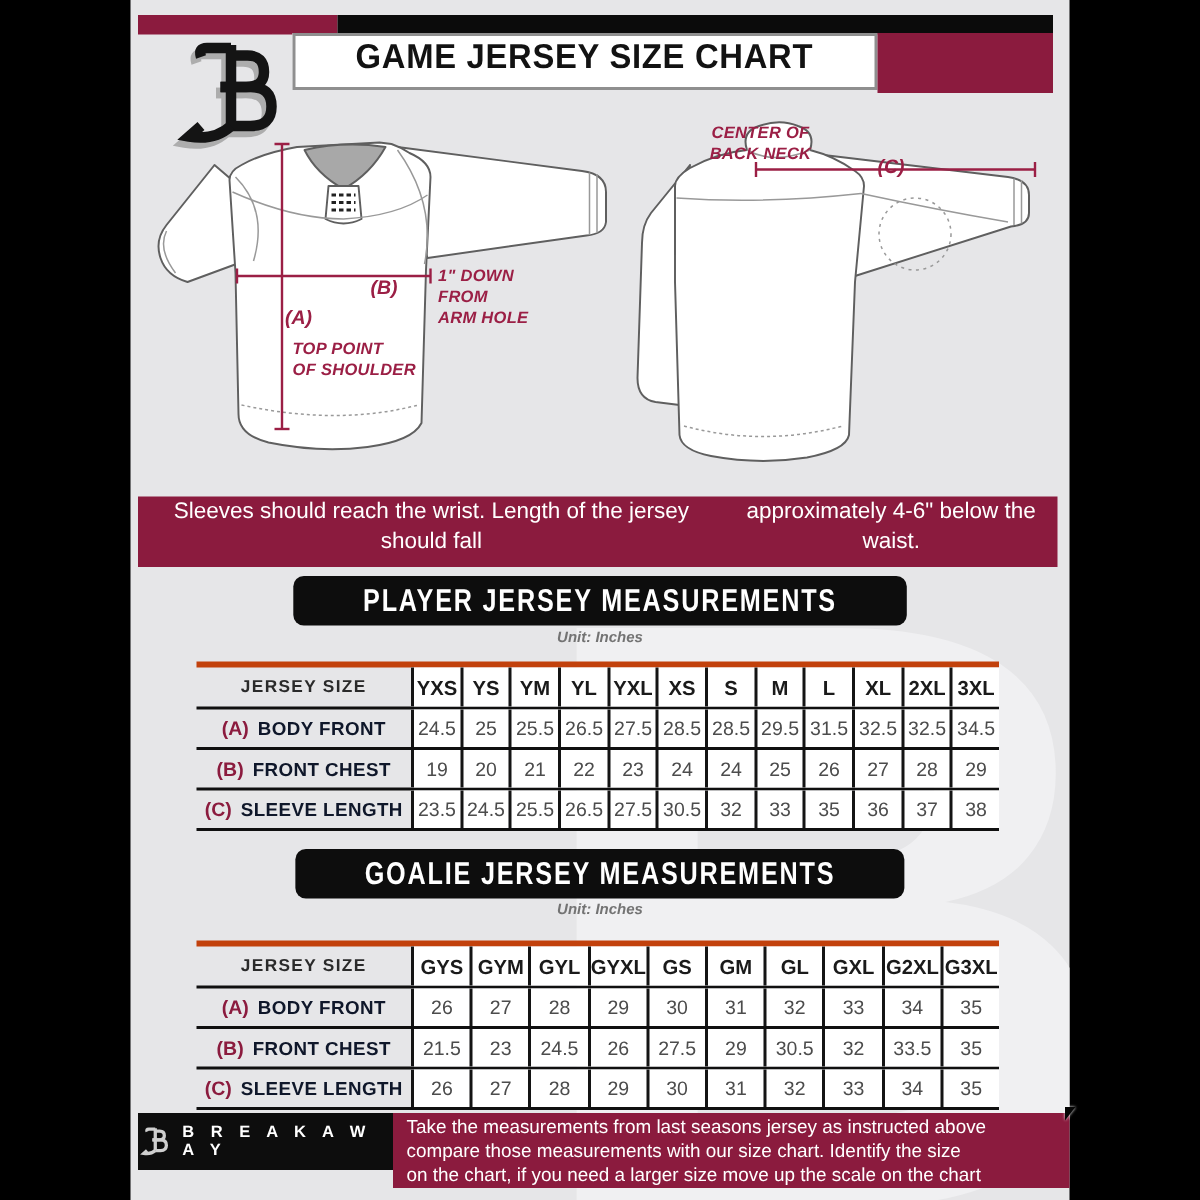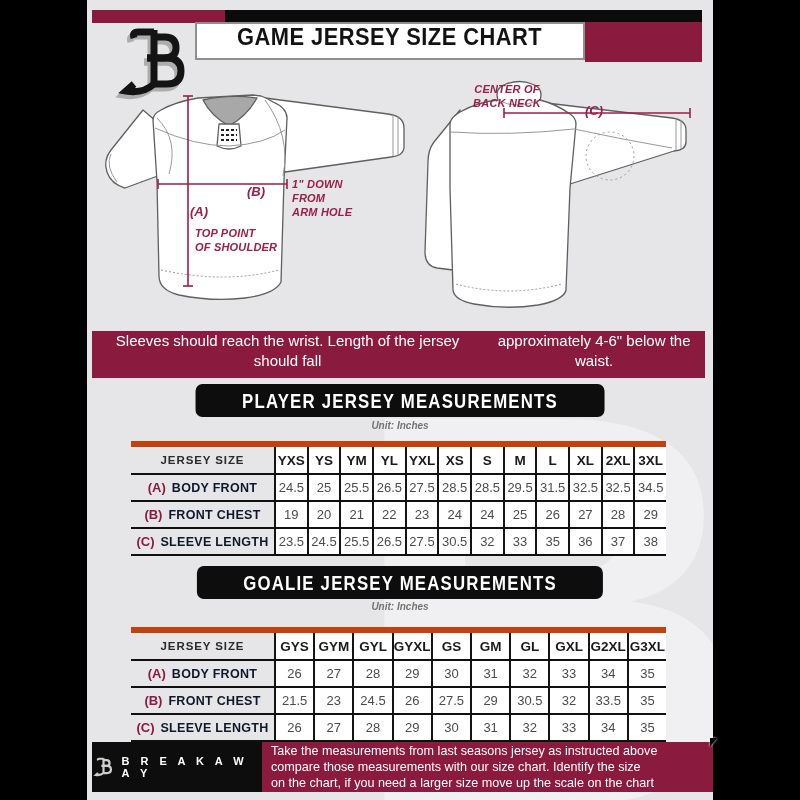--- a/index.html
+++ b/index.html
@@ -51,21 +51,21 @@
   }
   .section-banner span{
     font-size:21px;font-weight:bold;letter-spacing:1.5px;transform:scaleX(.8);white-space:nowrap;
   }
   .unit-label{
     position:absolute;left:50%;transform:translateX(-50%);
     font-size:10px;font-weight:bold;font-style:italic;color:#737373;white-space:nowrap;
   }
   
   .size-table{
-    position:absolute;left:44px;width:535px;border-top:6px solid #c2410c;
+    position:absolute;left:44px;width:535px;border-top:4px solid #c2410c;
   }
   .size-table .row{display:flex;border-bottom:2px solid #101010;}
   .size-table .corner-cell{
     width:143px;display:flex;align-items:center;justify-content:center;
     font-size:11.5px;font-weight:600;letter-spacing:.9px;color:#2a2a2a;
   }
   .size-table .label-cell{
     width:143px;display:flex;align-items:center;justify-content:center;gap:6px;
   }
   .size-table .row-key{color:#8b1b3e;font-weight:bold;font-size:13px;}
@@ -73,21 +73,21 @@
   .size-table .size-cell,.size-table .value-cell{
     flex:1;background:#fff;border-left:2px solid #141414;
     display:flex;align-items:center;justify-content:center;
   }
   .size-table .header-row{height:26px;}
   .size-table .data-row{height:25px;}
   .size-table .size-cell{font-size:13.5px;font-weight:bold;color:#1a1a1a;}
   .size-table .value-cell{font-size:13px;color:#4c4c4c;}
   
   .footer-black{
-    position:absolute;left:5px;top:742px;width:170px;height:50px;background:#0d0d0d;
+    position:absolute;left:5px;top:742px;width:170px;height:38px;background:#0d0d0d;
     display:flex;align-items:center;justify-content:center;gap:7px;
   }
   .footer-brand{color:#fff;font-size:11px;font-weight:bold;letter-spacing:4px;}
   .footer-maroon{
     position:absolute;left:175px;top:742px;width:476px;height:50px;background:#8b1b3e;
     color:#fff;font-size:12.6px;line-height:16.2px;
     padding:1px 0 0 9px;box-sizing:border-box;
   }
   
   .cursor{

